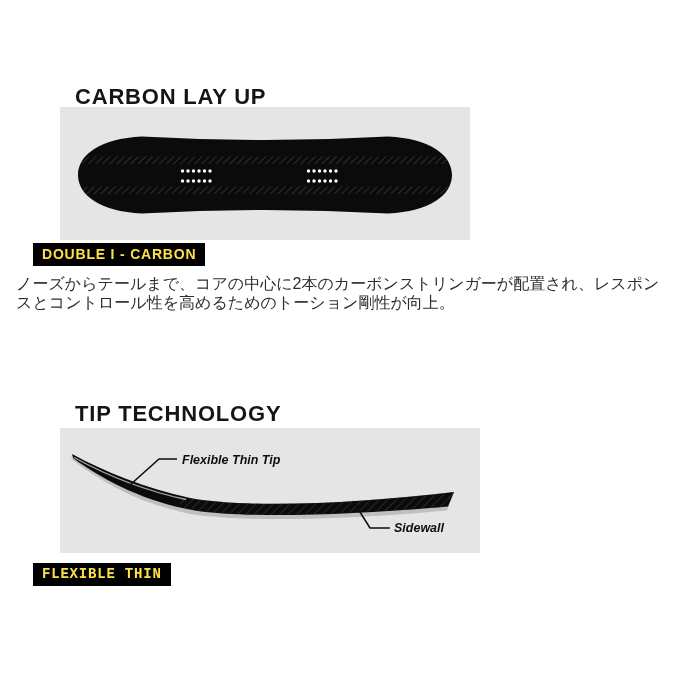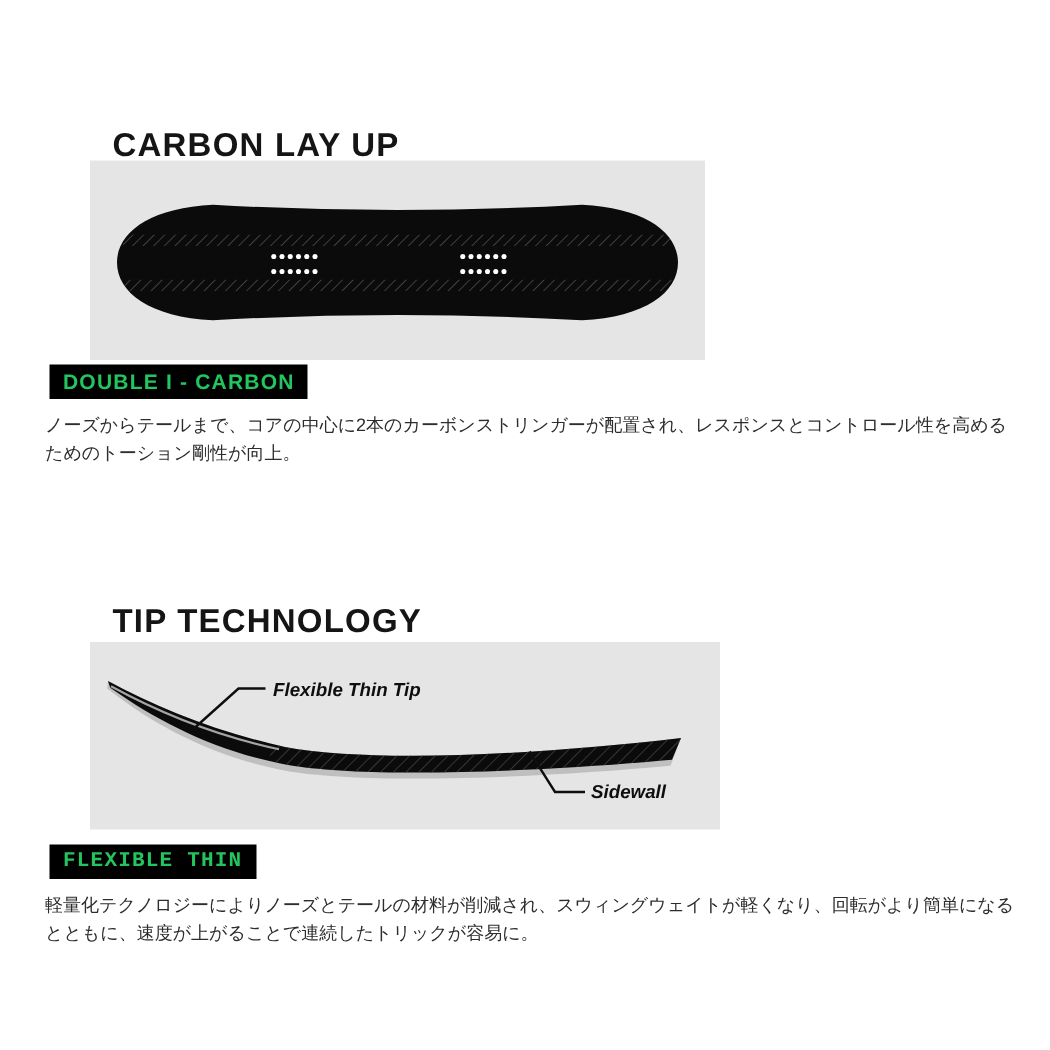--- a/index.html
+++ b/index.html
@@ -26,35 +26,35 @@
   .img-panel{
     position:absolute;
     background:#e5e5e5;
   }
   #panel-board{left:60px;top:107px;width:410px;height:133px;}
   #panel-profile{left:60px;top:428px;width:420px;height:125px;}
 
   .badge{
     position:absolute;
     background:#000000;
-    color:#22c55e;
+    color:#fde047;
     font-size:14px;
     font-weight:800;
     letter-spacing:0.8px;
     padding:3px 9px 4px 9px;
     white-space:nowrap;
   }
   #badge-double-i{left:33px;top:243px;}
   #badge-flexible{left:33px;top:563px;font-family:Liberation Mono, monospace;}
 
   .body-text{
     position:absolute;
-    left:30px;
+    left:16px;
     width:650px;
-    font-size:12px;
+    font-size:16px;
     line-height:19px;
     color:#2d2d2d;
     text-align:left;
   }
   #text-carbon{top:274px;}
   #text-flexible{top:594px;}
 
   .svg-label{
     font-family:"Liberation Sans",sans-serif;
     font-size:12.5px;
@@ -152,15 +152,14 @@
       <polyline points="117,31 99,31 70,57" fill="none" stroke="#0e0e0e" stroke-width="1.6"></polyline>
       <text class="svg-label" x="122" y="36">Flexible Thin Tip</text>
 
       <polyline points="293,73 310,100 330,100" fill="none" stroke="#0e0e0e" stroke-width="1.6"></polyline>
       <text class="svg-label" x="334" y="104">Sidewall</text>
     </svg>
   </div>
 
   <div class="badge" id="badge-flexible">FLEXIBLE THIN</div>
 
-  <div class="body-text" id="text-flexible">軽量化テクノロジーによりノーズとテールの材料が削減され、スウィングウェイトが軽くなり、回転がより簡単になるとともに、速度が上がることで連続したトリックが容易に。</div>
 
 </div>
 
 </body></html>

